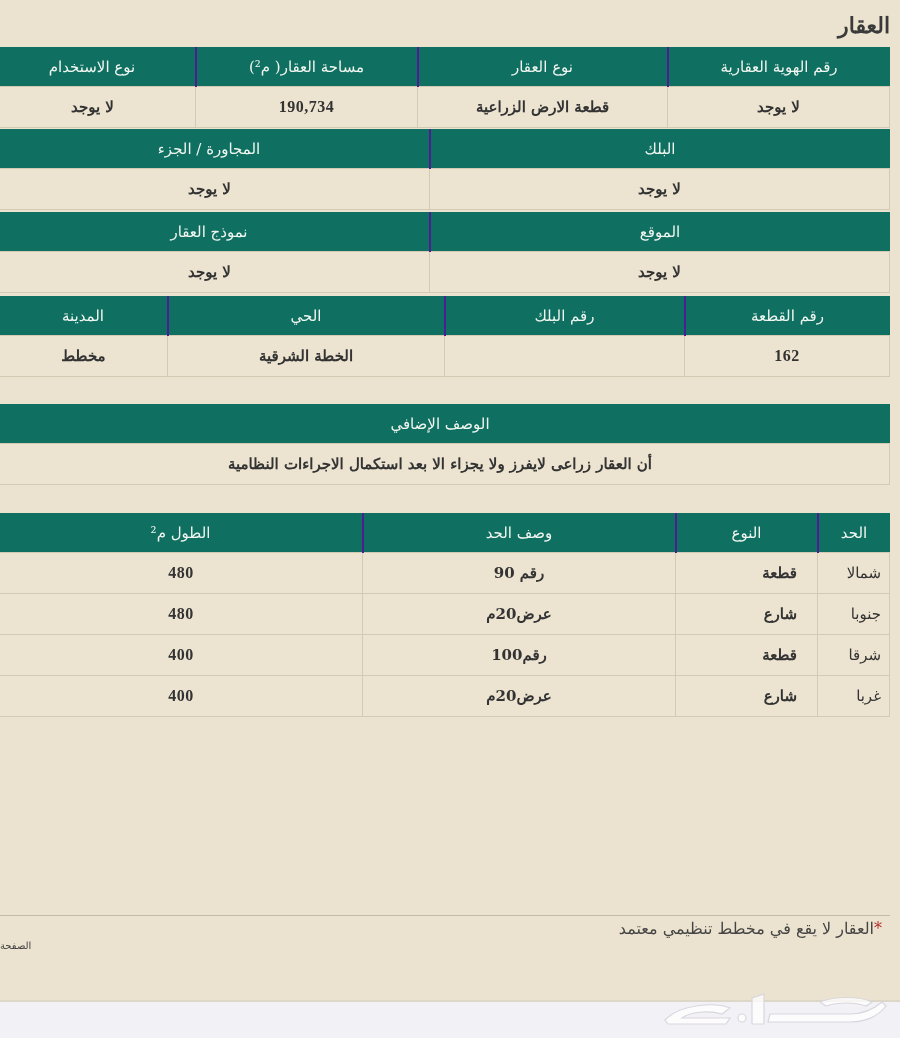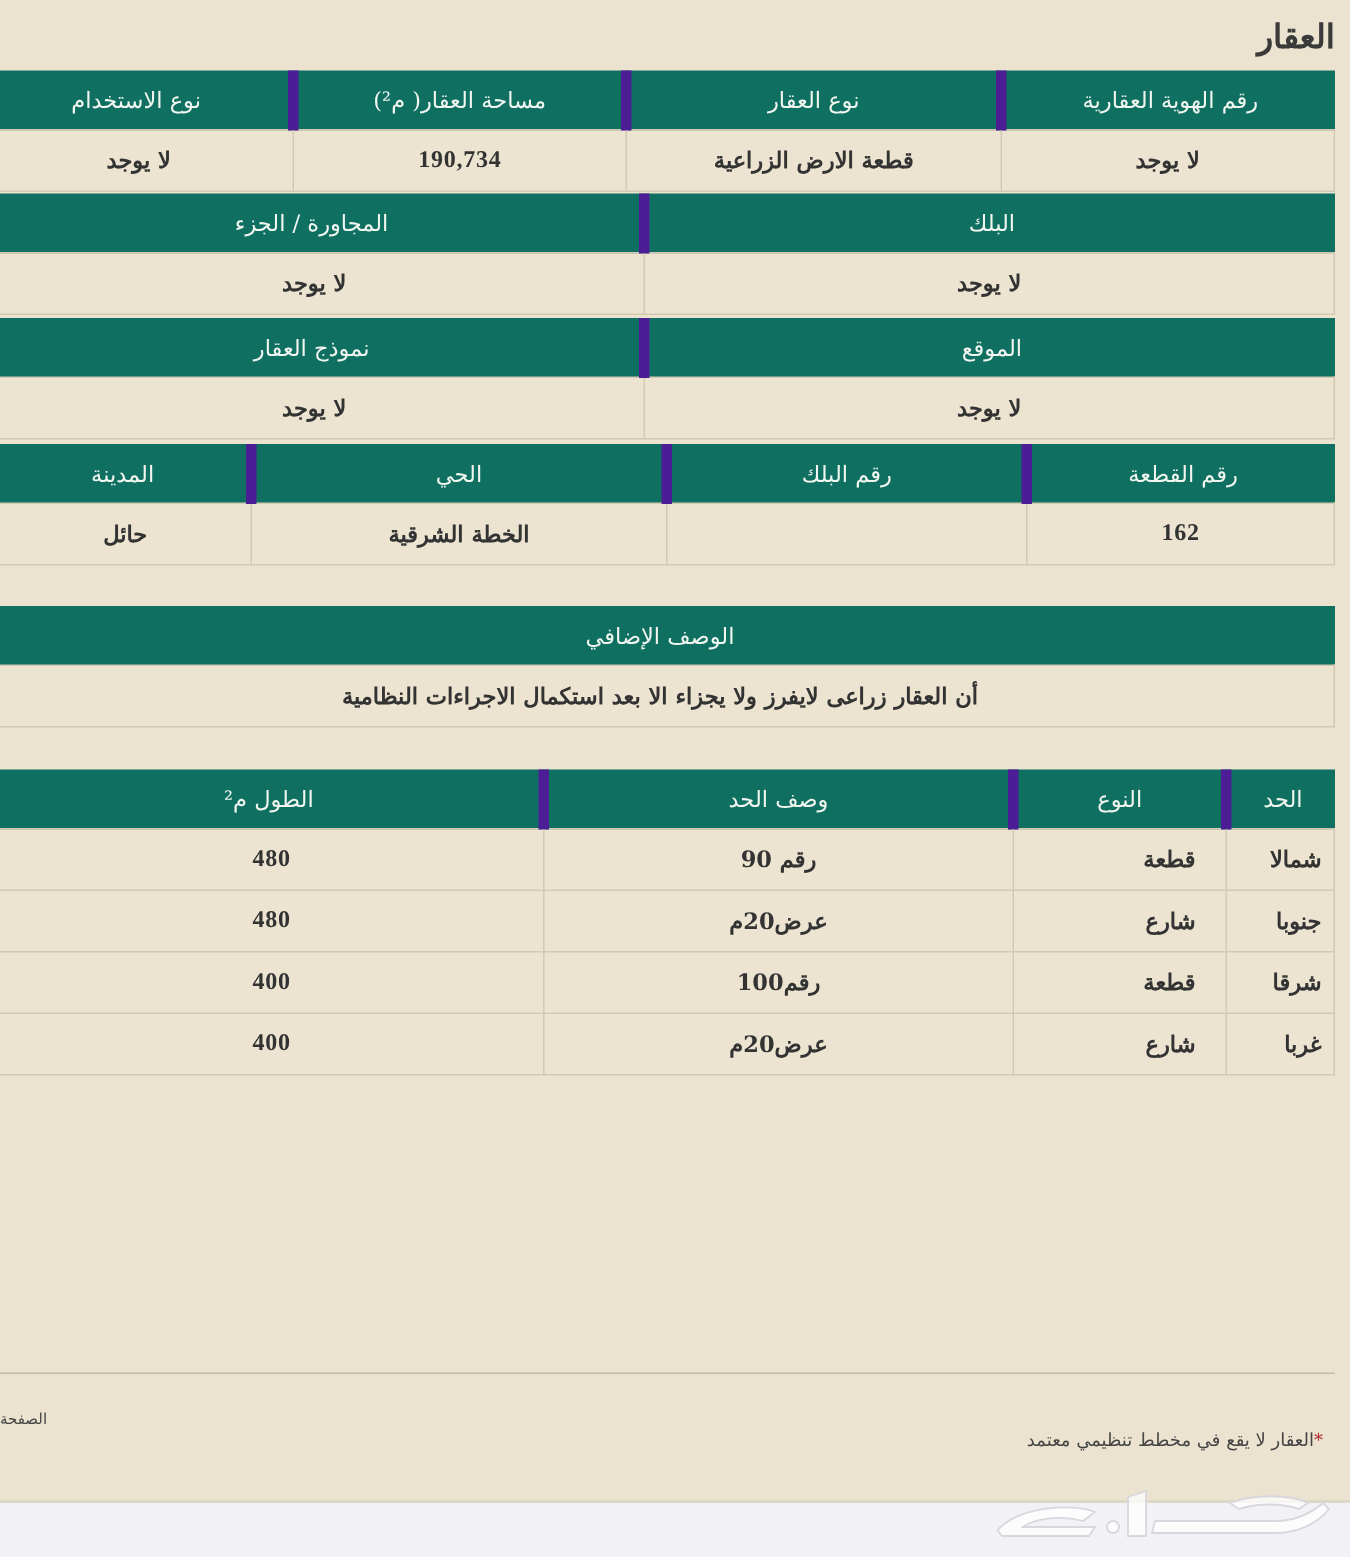--- a/index.html
+++ b/index.html
@@ -21,43 +21,43 @@
   }
   table.grid {
     position: absolute; right: 10px;
     border-collapse: collapse; direction: rtl;
     table-layout: fixed;
   }
   table.grid th {
     background: #0f7062; color: #f2f6f0;
     font-weight: normal; font-size: 15px;
     height: 39px; padding: 0; text-align: center;
-    border-left: 7px solid #4c1d95;
+    border-left: 2px solid #4c1d95;
   }
   table.grid th:last-child { border-left: none; }
   table.grid td {
     background: #ece4d1; font-size: 15px; font-weight: bold;
     height: 40px; padding: 0; text-align: center; color: #333;
     border: 1px solid #d4cab4;
   }
   table.grid td.num { font-family: "Liberation Serif", serif; font-size: 16px; letter-spacing: 0.5px; }
   .t1 { top: 47px; width: 900px; }
   .t2 { top: 129px; width: 900px; }
   .t3 { top: 212px; width: 900px; }
   .t4 { top: 296px; width: 890px; }
   .t5 { top: 404px; width: 900px; }
   .t6 { top: 513px; width: 890px; }
-  .t6 td.side { text-align: right; padding-right: 8px; font-weight: bold; }
+  .t6 td.side { text-align: right; padding-right: 8px; font-weight: normal; }
   .t6 td.type { text-align: right; padding-right: 20px; }
   .footer-line {
     position: absolute; left: 0; right: 10px; top: 915px; height: 1px; background: #c5bba6;
   }
   .foot-notes {
     position: absolute; right: 18px; top: 920px; direction: rtl;
-    font-size: 12px; line-height: 17px; color: #444; margin-top: 32px;
+    font-size: 16px; line-height: 17px; color: #444;
   }
   .foot-notes .star { color: #b23030; }
   .page-label {
     position: absolute; left: 0; top: 940px; font-size: 10px; color: #444; direction: rtl;
   }
   .bottom-bar {
     position: absolute; left: 0; top: 1000px; width: 900px; height: 38px;
     background: #f2f1f6; border-top: 2px solid #ddd7c8;
   }
   .watermark {
@@ -139,21 +139,21 @@
         <tr>
       <th>رقم القطعة</th>
       <th>رقم البلك</th>
       <th>الحي</th>
       <th>المدينة</th>
     </tr>
     <tr>
       <td class="num">162</td>
       <td></td>
       <td>الخطة الشرقية</td>
-      <td>حائل</td>
+      <td>مخطط</td>
     </tr>
   </tbody>
     </table>
 
   <table class="grid t5">
     <tbody>
         <tr>
       <th>الوصف الإضافي</th>
     </tr>
     <tr>

